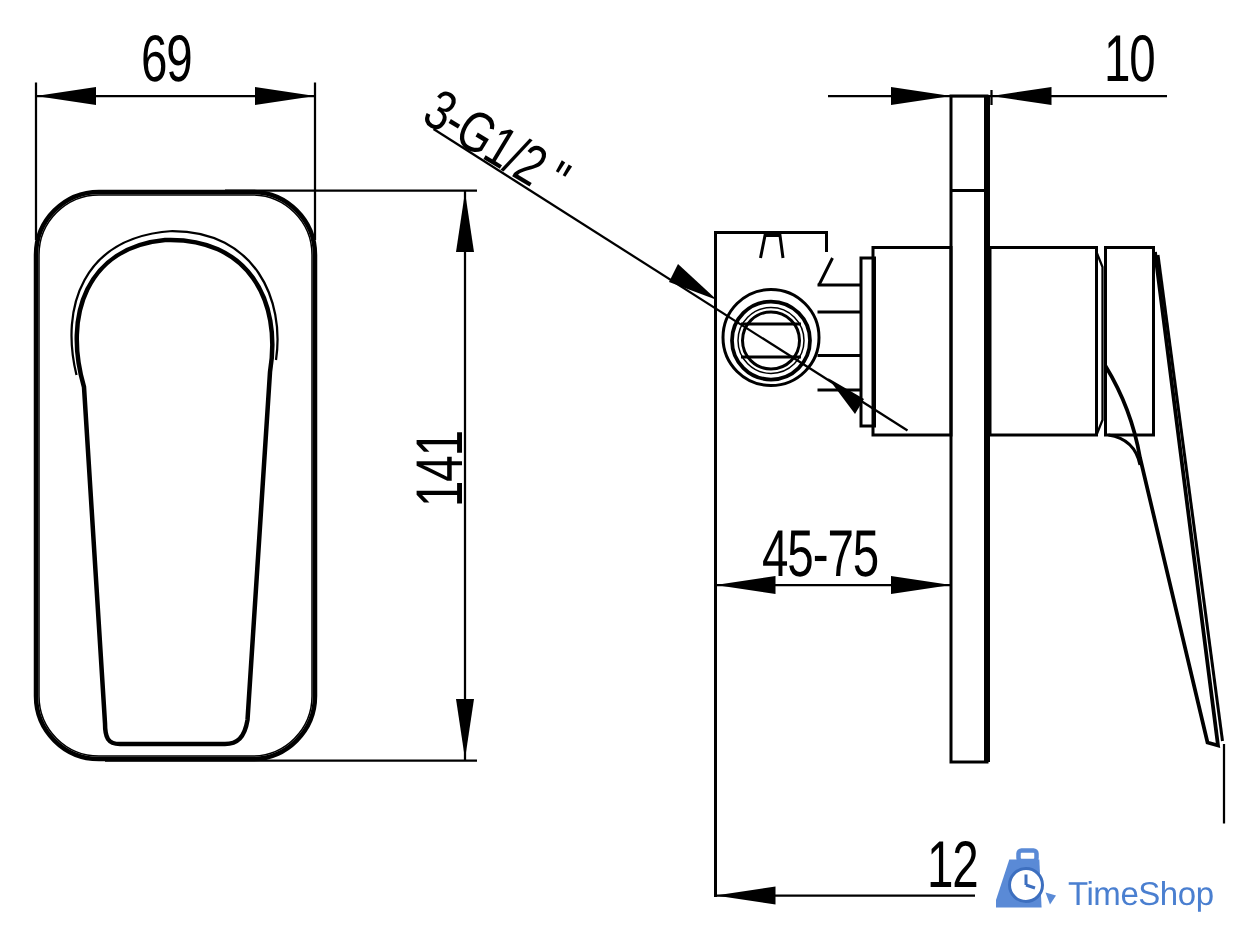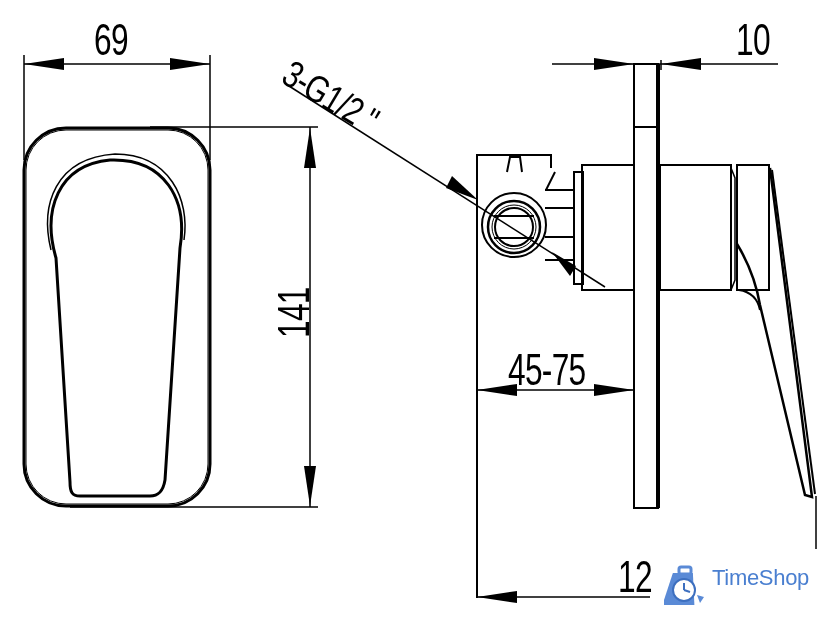--- a/index.html
+++ b/index.html
@@ -6,21 +6,21 @@
     body { width: 840px; height: 626px; position: relative; overflow: hidden; font-family: "Liberation Sans", sans-serif; }
     svg.drawing { position: absolute; left: 0; top: 0; width: 840px; height: 626px; }
     .dimtext { position: absolute; font-family: "Liberation Sans", sans-serif; font-weight: normal; color: #000; line-height: 1; transform-origin: left top; letter-spacing: -1px; }
     .condensed { transform: scaleX(0.72); }
     #dim-69 { left: 94px; top: 18px; font-size: 44px; }
     #dim-10 { left: 736px; top: 18px; font-size: 44px; }
     #dim-141 { left: 272px; top: 338px; font-size: 44px; transform: rotate(-90deg) scaleX(0.72); }
     #dim-4575 { left: 508px; top: 348px; font-size: 44px; }
     #dim-12 { left: 618px; top: 555px; font-size: 44px; }
     #thread-label { left: 296px; top: 54px; font-size: 38px; transform: rotate(31deg) scaleX(0.78); }
-    .brand { position: absolute; left: 664px; top: 565px; display: flex; align-items: flex-start; gap: 4px; }
+    .brand { position: absolute; left: 664px; top: 565px; display: flex; align-items: flex-end; gap: 4px; }
     .brand-icon { width: 44px; height: 44px; position: relative; }
     .brand-name { font-family: "Liberation Sans", sans-serif; font-size: 22px; color: #4a7fd0; font-weight: normal; letter-spacing: -0.3px; }
   </style>
 </head>
 <body>
 
 <svg class="drawing" viewBox="0 0 840 626" xmlns="http://www.w3.org/2000/svg">
   <defs>
     <marker id="arr" viewBox="0 0 20 8" refX="20" refY="4" markerWidth="20" markerHeight="8" markerUnits="userSpaceOnUse" orient="auto">
       <path d="M0,0 L20,4 L0,8 Z" fill="#000"></path>

